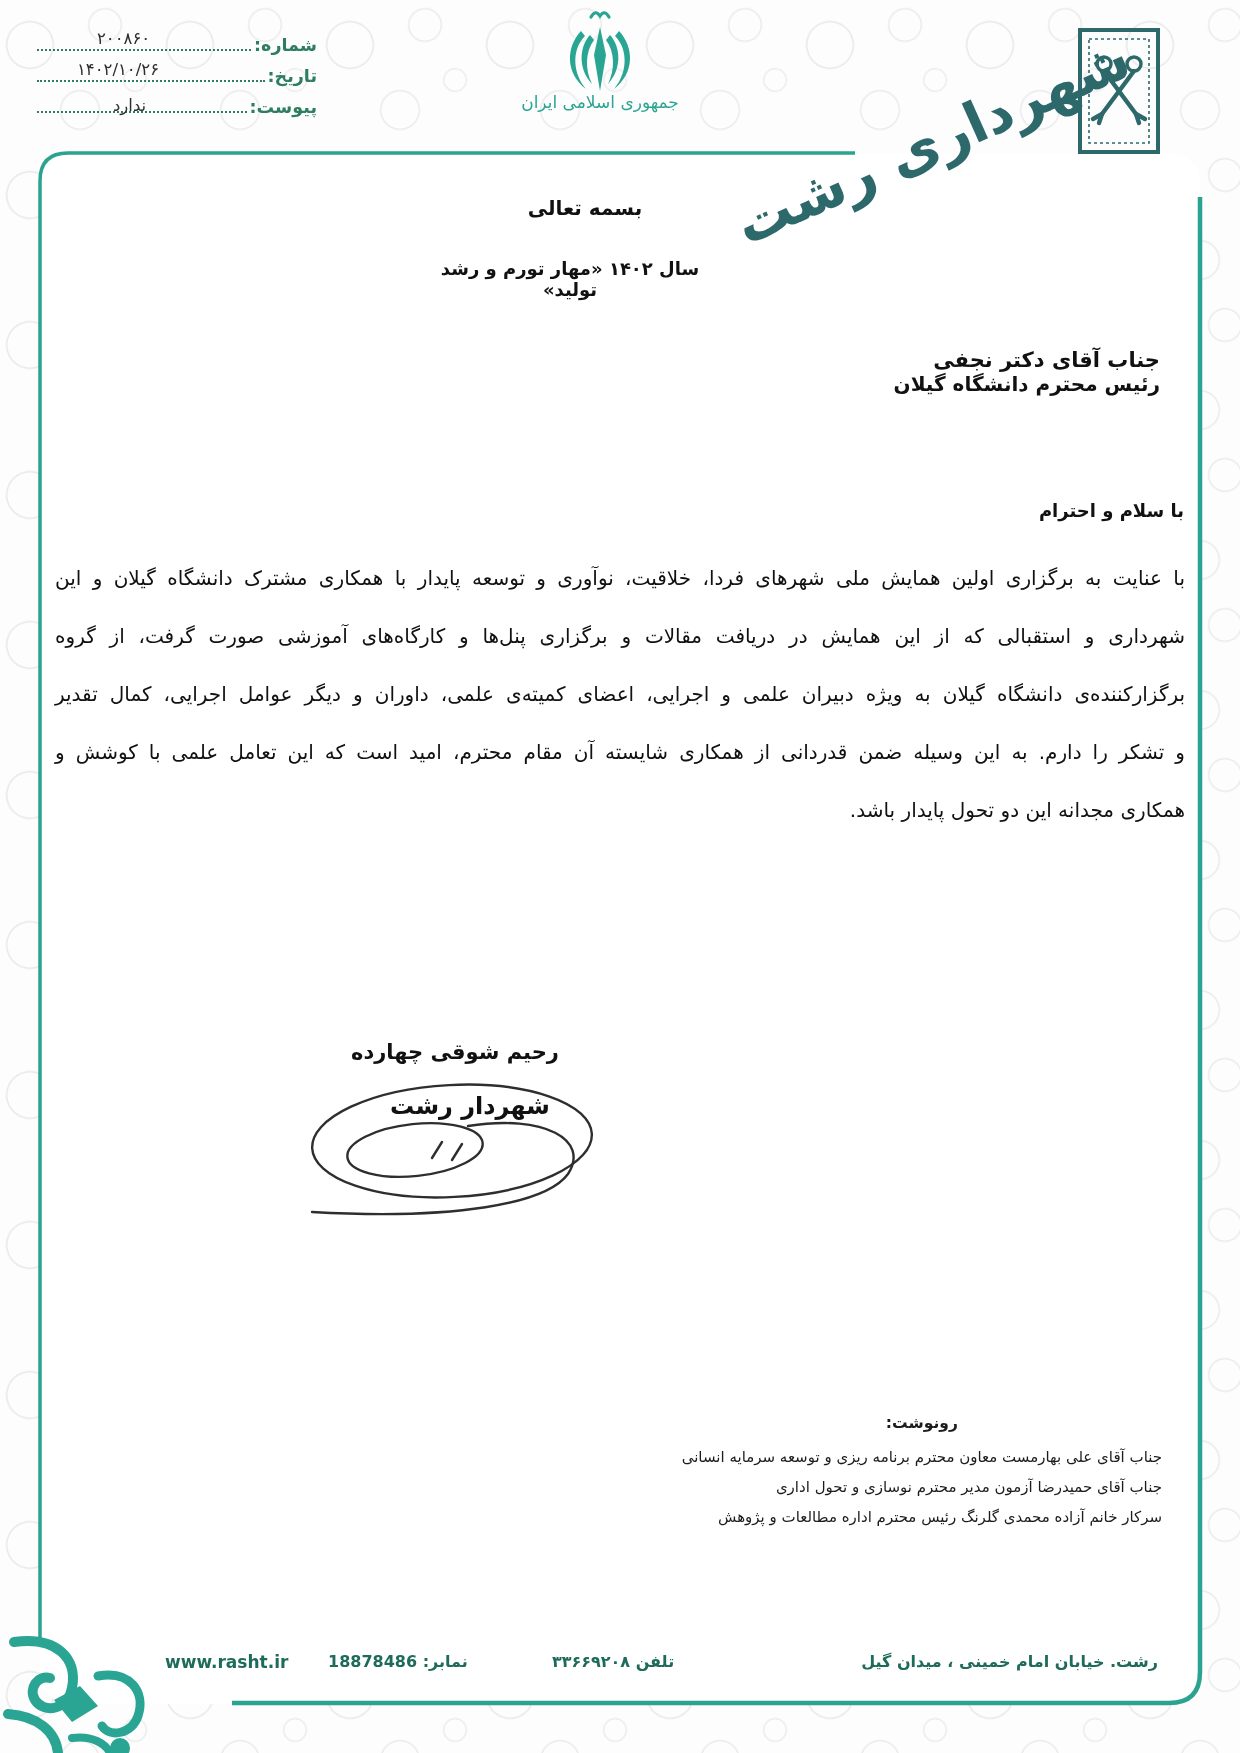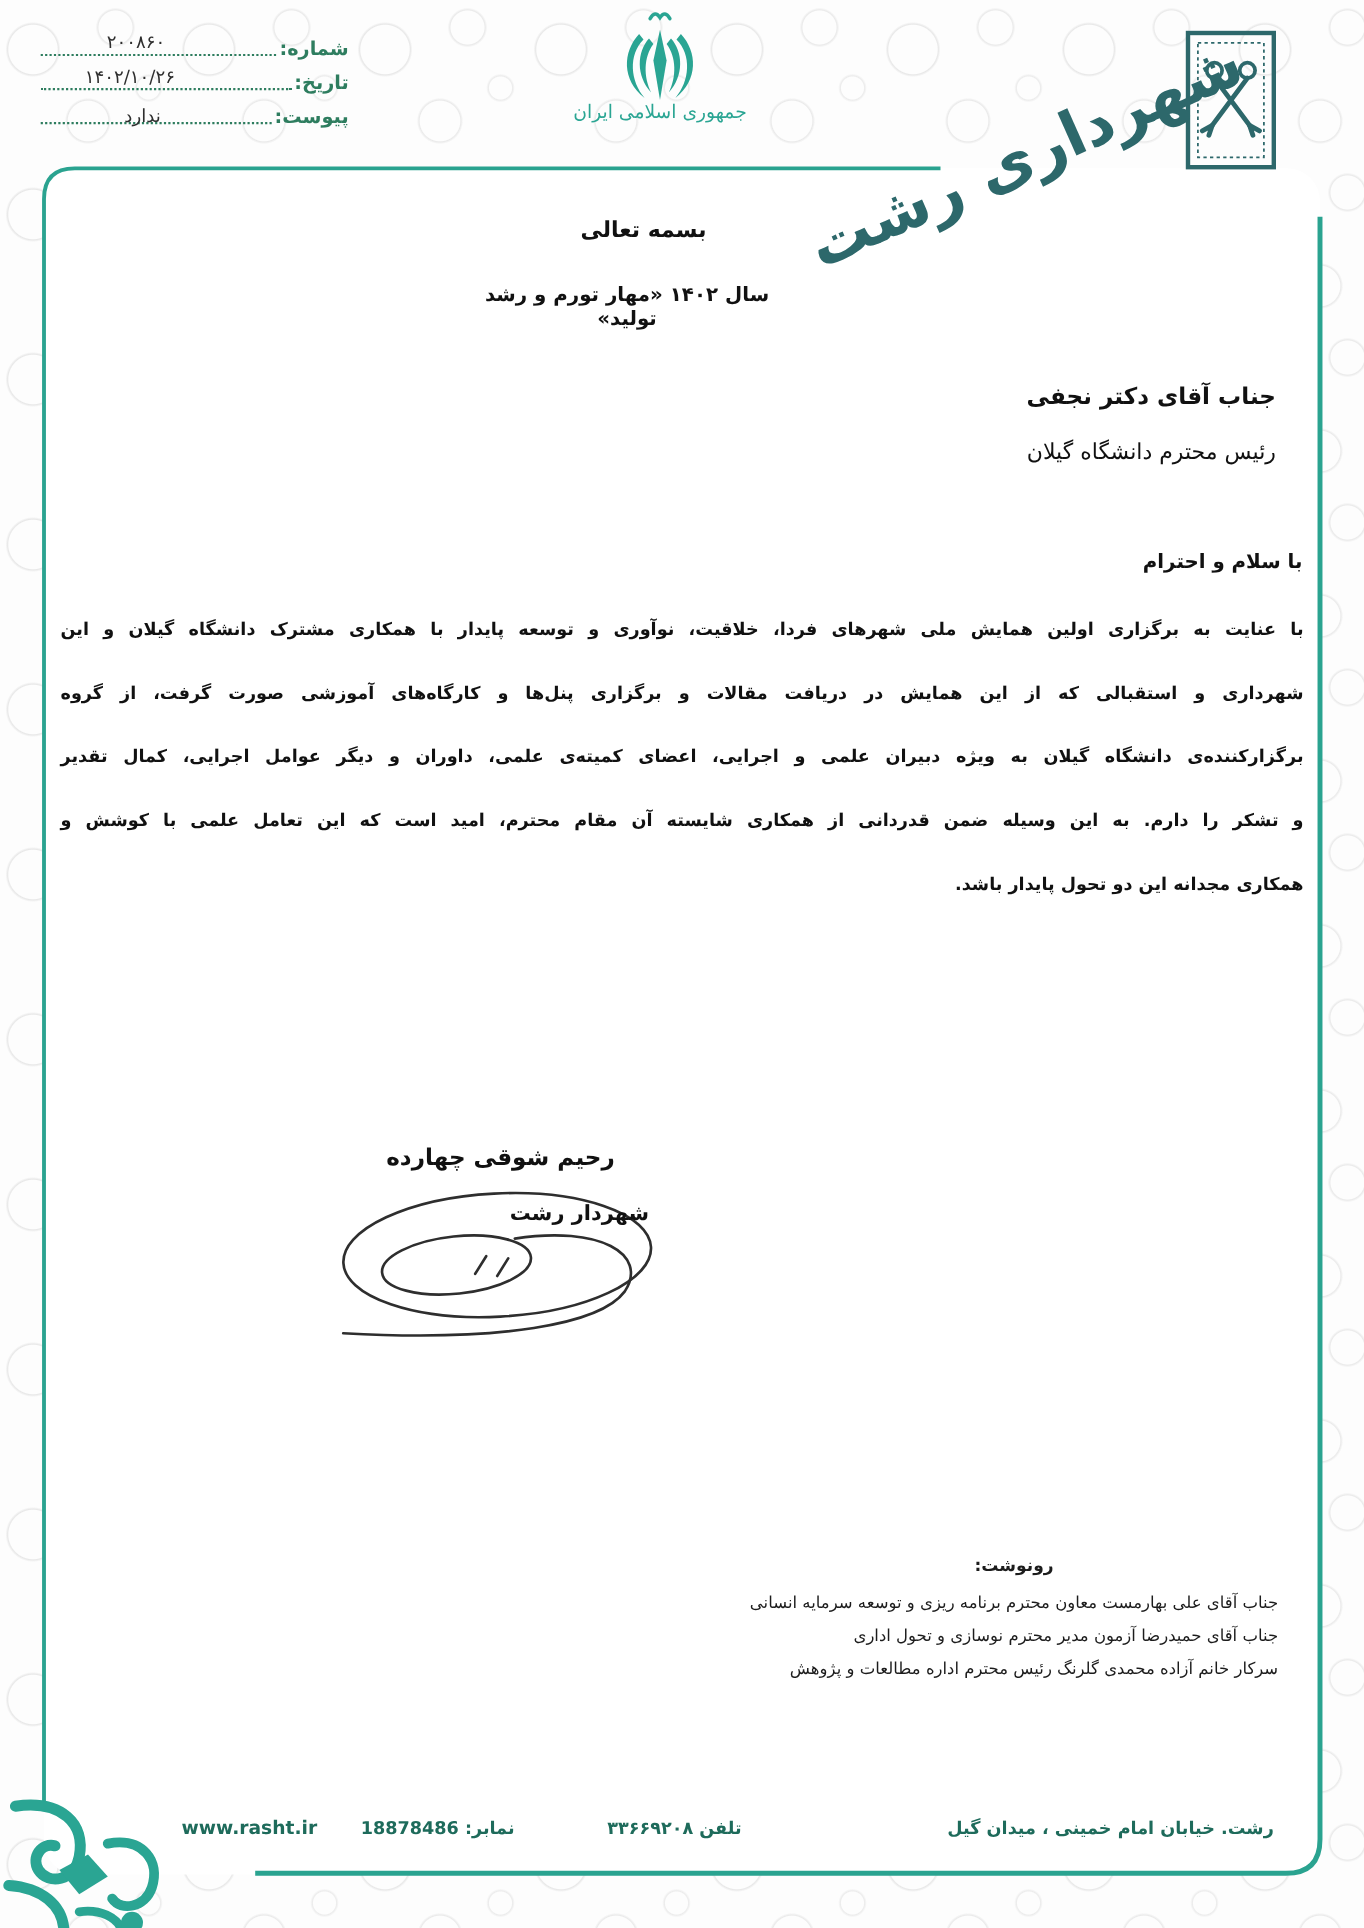--- a/index.html
+++ b/index.html
@@ -57,34 +57,34 @@
     letter-spacing:-2px; }
 
   
   .besmeleh { left:470px; top:196px; width:230px; text-align:center;
     font-size:20px; font-weight:600; color:#111; }
   .slogan   { left:420px; top:258px; width:300px; text-align:center;
     font-size:18px; font-weight:bold; color:#111; }
 
   .recipient { right:80px; top:348px; text-align:right; color:#111; }
   .recipient .rname  { font-size:21px; font-weight:bold; }
-  .recipient .rtitle { font-size:20px; font-weight:normal; margin-top:26px; }
+  .recipient .rtitle { font-size:20px; font-weight:bold; margin-top:0; }
 
   .salutation { right:56px; top:500px; font-size:18px; font-weight:bold; color:#111; }
 
   .body-text { left:55px; top:552px; width:1130px; color:#111; }
-  .bline { display:block; font-size:16px; font-weight:bold; height:58px; line-height:40px;
+  .bline { display:block; font-size:20px; font-weight:normal; height:58px; line-height:52px;
     text-align:justify; text-align-last:justify; }
   .bline.last { text-align:right; text-align-last:right; }
 
   
   .signer-name  { left:320px; top:1040px; width:270px; text-align:center;
     font-size:21px; font-weight:bold; color:#111; }
-  .signer-title { left:350px; top:1092px; width:240px; text-align:right;
-    font-size:19px; font-weight:bold; color:#111; }
+  .signer-title { left:350px; top:1092px; width:240px; text-align:center;
+    font-size:24px; font-weight:bold; color:#111; }
 
   
   .cc { right:78px; top:1414px; text-align:right; color:#1c1c1c; }
   .cc .cc-head { font-size:15.5px; font-weight:bold; margin-bottom:10px;text-align:center; }
   .cc .cc-item { font-size:15px; line-height:30px; }
 
   
   .footer-item { top:1652px; font-size:16px; font-weight:bold; color:#1e6b5b; white-space:nowrap; }
   .f-address { right:82px; }
   .f-phone   { left:552px; }

